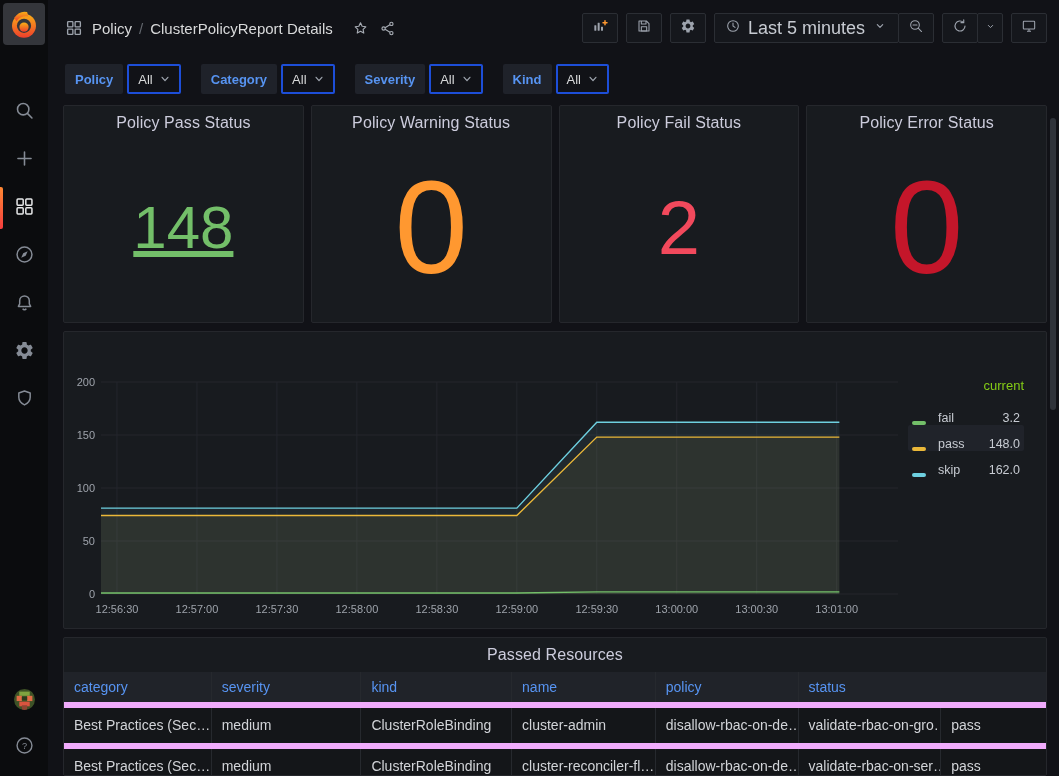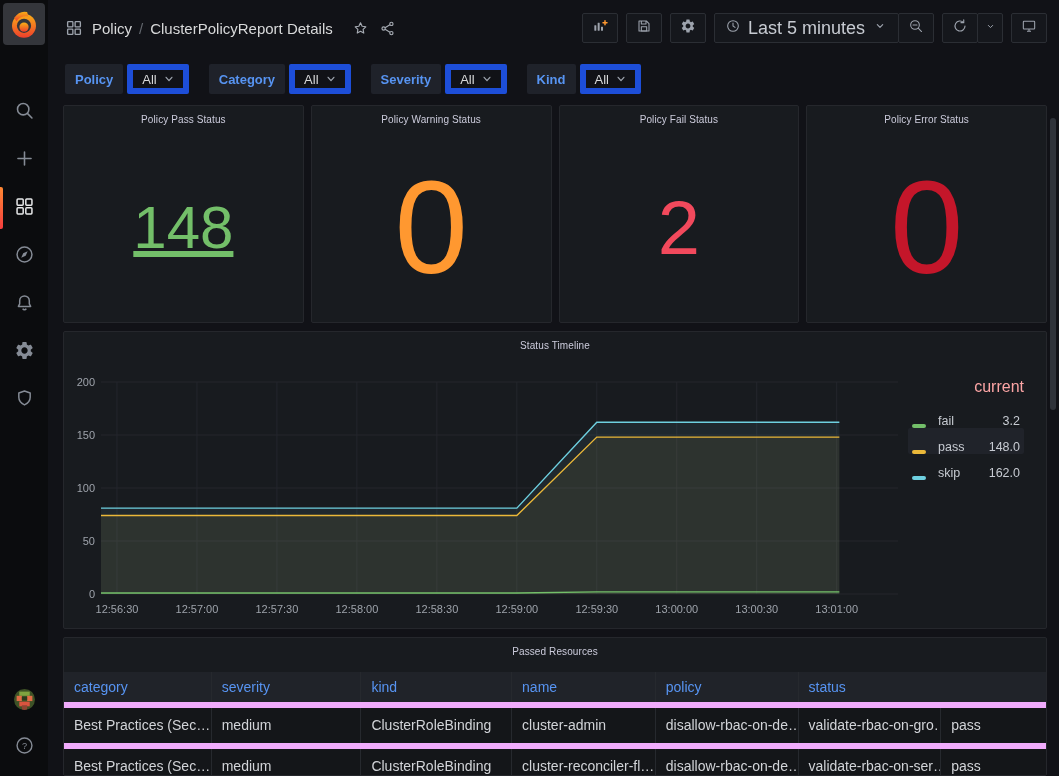--- a/index.html
+++ b/index.html
@@ -40,42 +40,42 @@
   .tb-time .t-label { font-size:18px; font-weight:500; color:#c7cbd2; white-space:nowrap; }
   .tb-caret { min-width:26px; padding:0 4px; }
   .tb-caret svg { width:13px; height:13px; }
 
   
   .filter-row { display:flex; gap:20px; padding:8px 17px 11px; }
   .filter-group { display:flex; gap:4px; }
   .filter-label { height:30px; display:flex; align-items:center; padding:0 10px; background:#1f222a; border-radius:2px;
                   color:#5794F2; font-size:13px; font-weight:700; }
   .filter-value { height:30px; display:flex; align-items:center; gap:7px; padding:0 9px; background:transparent;
-                  border:6px solid #1d4ed8; border-radius:2px; color:#d8d9da; font-size:13px; cursor:pointer; }
+                  border:2px solid #1d4ed8; border-radius:2px; color:#d8d9da; font-size:13px; cursor:pointer; }
   .filter-value svg { width:10px; height:10px; color:#9da3ad; }
 
   
   .panels { padding:0 12px 0 15px; }
   .panel { background:#181b1f; border:1px solid #25272c; border-radius:2px; position:relative; }
-  .panel-title { text-align:center; font-size:10px; font-weight:500; color:#ccccdc; padding-top:8px; letter-spacing:.1px; }
+  .panel-title { text-align:center; font-size:16px; font-weight:500; color:#ccccdc; padding-top:8px; letter-spacing:.1px; }
 
   .stats { display:grid; grid-template-columns:repeat(4,1fr); gap:7px; height:218px; margin-bottom:8px; }
   .stat-value { position:absolute; left:0; right:0; top:28px; bottom:0; display:flex; align-items:center; justify-content:center;
                 font-weight:500; line-height:1; }
   .stats .panel:nth-child(1) .stat-value { font-size:60px;text-decoration:underline; }
   .stats .panel:nth-child(2) .stat-value { font-size:132px; }
   .stats .panel:nth-child(3) .stat-value { font-size:76px; }
   .stats .panel:nth-child(4) .stat-value { font-size:132px; }
 
   .timeline-panel { height:298px; margin-bottom:8px; }
   .timeline-body { position:absolute; left:8px; right:8px; top:34px; bottom:0; display:flex; overflow:hidden; }
   .plot-wrap { flex:1 1 auto; }
   .plot-svg { display:block; }
   .legend { width:130px; padding:12px 14px 0 0; font-size:12.5px; color:#c7cbd2; }
-  .legend-header { text-align:right; color:#fca5a5; font-size:16px; margin-bottom:6px; cursor:pointer; }
+  .legend-header { text-align:right; color:#84cc16; font-size:13px; margin-bottom:6px; cursor:pointer; }
   .legend-row { display:flex; align-items:flex-end; gap:12px; height:26px; padding:0 4px; border-radius:2px; cursor:pointer; }
   .legend-row.hl { background:#20232a; }
   .legend-dash { width:14px; height:4px; border-radius:2px; flex:0 0 auto; }
   .legend-val { margin-left:auto; }
 
   .table-panel { height:139px; overflow:hidden; }
   .res-table { position:absolute; left:0; right:0; top:34px; bottom:auto; font-size:14px; }
   .t-row { display:grid; grid-template-columns:148fr 150fr 151fr 144fr 143fr 143fr 105fr; }
   .t-head { background:#202329; }
   .t-head .t-cell { color:#5794F2; padding:7px 10px; cursor:pointer; }
@@ -340,21 +340,20 @@
             <div class="panel-title">Policy Fail Status</div>
             <div class="stat-value" style="color: rgb(242, 73, 92);">2</div>
           </div>
           <div class="panel">
             <div class="panel-title">Policy Error Status</div>
             <div class="stat-value" style="color: rgb(196, 22, 42);">0</div>
           </div>
         </div>
 
       <div class="panel timeline-panel">
-        <div class="panel-title">Status Timeline</div>
         <div class="timeline-body">
           <div class="plot-wrap">
             <svg id="timeline-svg" class="plot-svg" width="836" height="260">
                 <g>
                   <line x1="29" y1="228" x2="826" y2="228" stroke="#24262d" stroke-width="1"></line>
                   <text x="23" y="232" text-anchor="end" font-size="11" fill="#9ea3ab">0</text>
                   <line x1="29" y1="175" x2="826" y2="175" stroke="#24262d" stroke-width="1"></line>
                   <text x="23" y="179" text-anchor="end" font-size="11" fill="#9ea3ab">50</text>
                   <line x1="29" y1="122" x2="826" y2="122" stroke="#24262d" stroke-width="1"></line>
                   <text x="23" y="126" text-anchor="end" font-size="11" fill="#9ea3ab">100</text>

